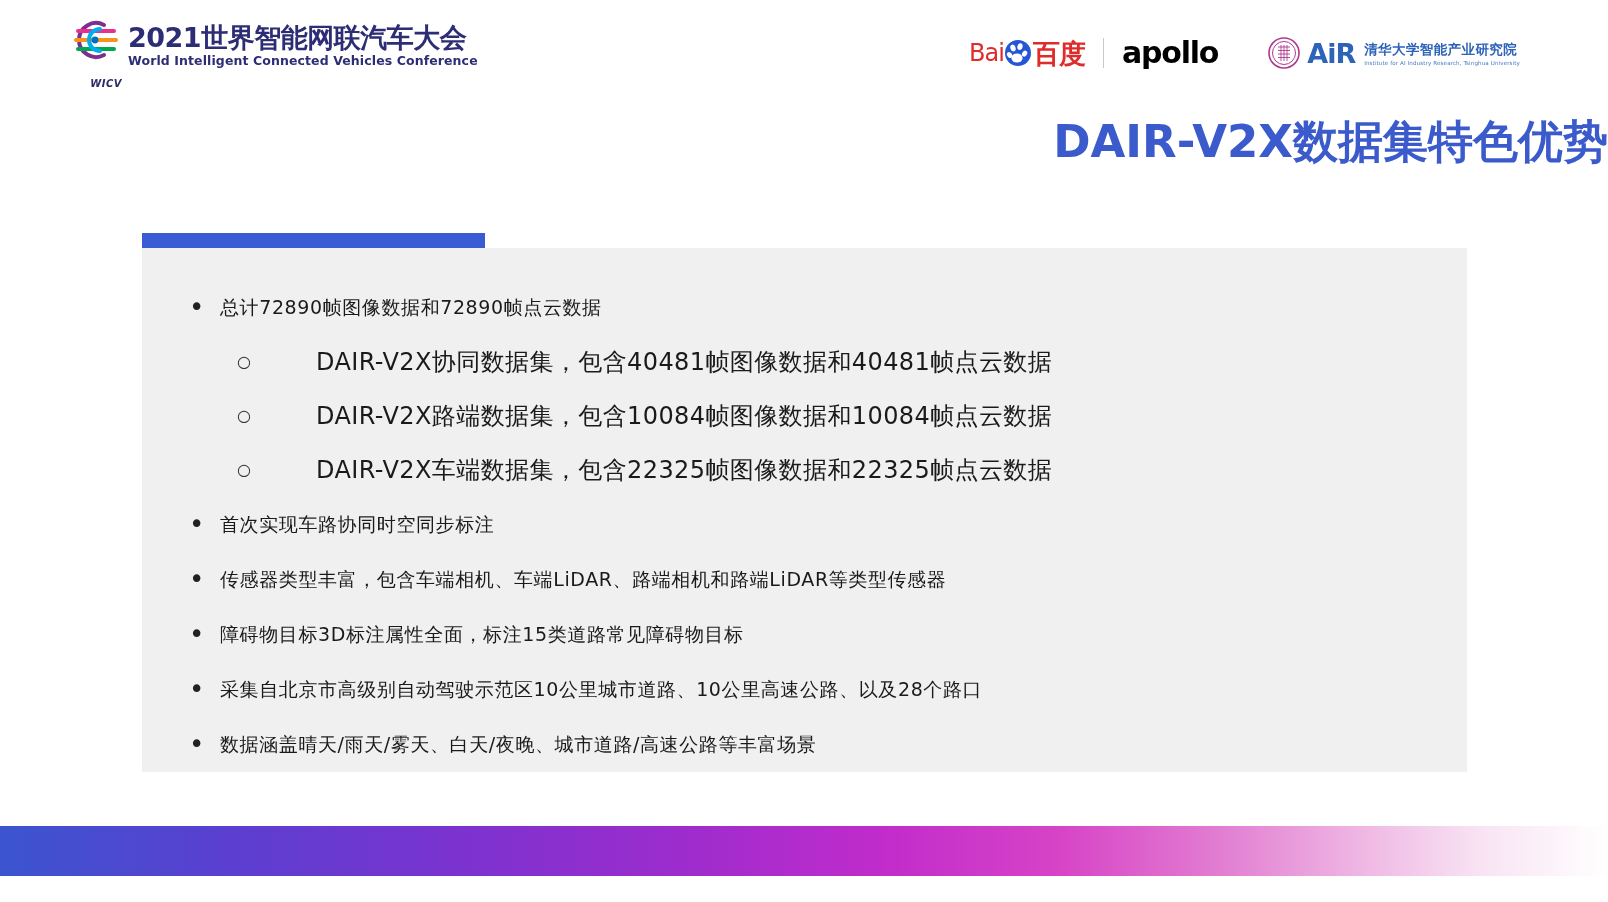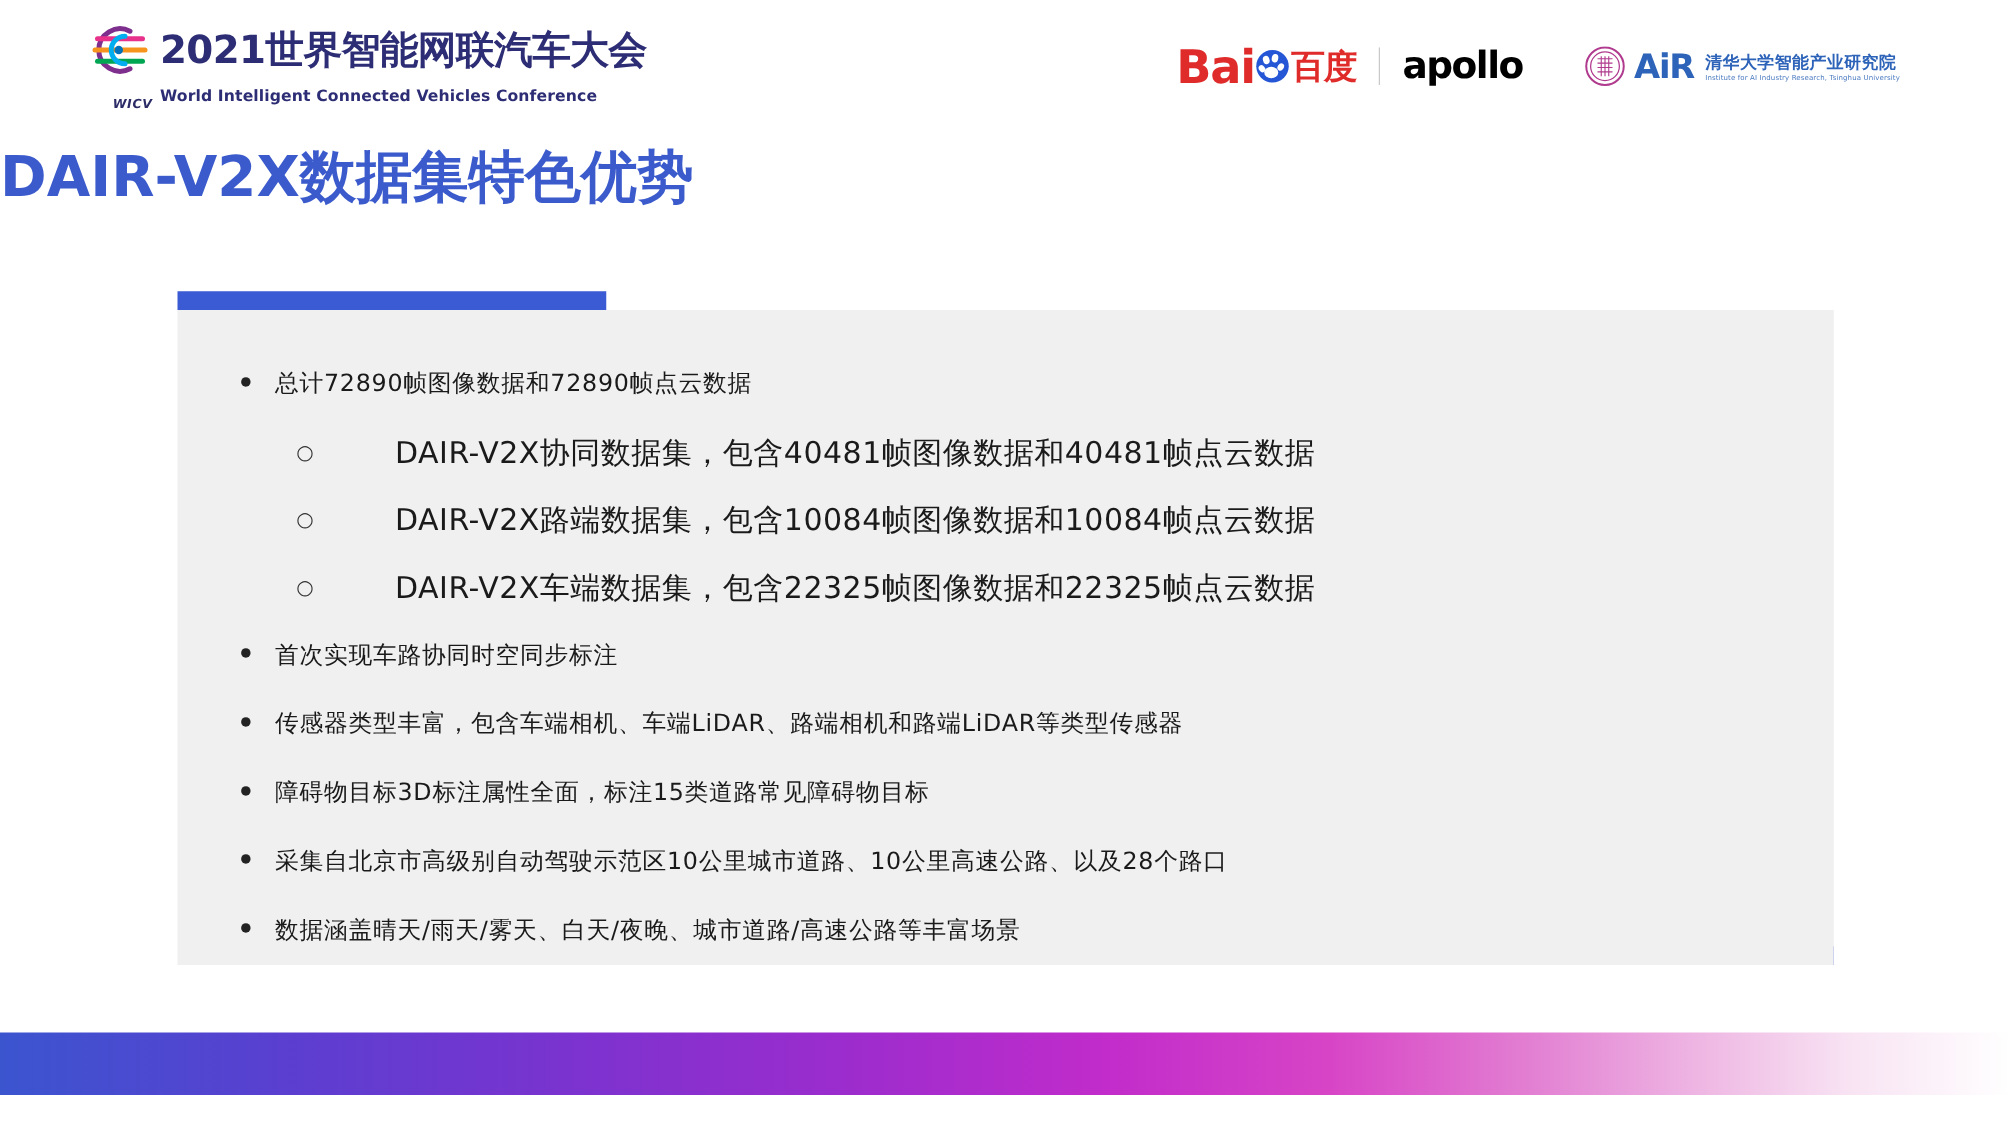--- a/index.html
+++ b/index.html
@@ -17,33 +17,33 @@
   .wicv-logo { position:absolute; left:68px; top:18px; width:56px; height:60px; }
   .wicv-mark { position:absolute; left:2px; top:0px; width:50px; height:44px; }
   .wicv-word {
     position:absolute; left:0; top:60px; width:54px;
     text-align:right; font-size:10px; font-weight:bold;
     color:#2b2b66; letter-spacing:0.5px;font-style:italic;
   }
 
   .wicv-title { position:absolute; left:128px; top:24px; }
   .wicv-cn {
-    font-size:31px; font-weight:bold; color:#2d2d75;
+    font-size:27px; font-weight:bold; color:#2d2d75;
     letter-spacing:-0.5px; line-height:1.05; white-space:nowrap;
   }
   .wicv-en {
     font-size:12.5px; font-weight:bold; color:#2d2d75;
-    letter-spacing:0.1px; white-space:nowrap; margin-top:12px;
+    letter-spacing:0.1px; white-space:nowrap; margin-top:1px;
   }
 
   
   .right-logos { position:absolute; right:88px; top:30px; display:flex; align-items:center; height:46px; }
 
   .baidu { display:flex; align-items:center; height:36px; }
-  .baidu-bai { font-size:37px; font-weight:bold; color:#e02b2b; letter-spacing:-1px; line-height:1; }
+  .baidu-bai { font-size:24px; font-weight:normal; color:#e02b2b; letter-spacing:-1px; line-height:1; }
   .baidu-paw {
     width:26px; height:26px; border-radius:50%;
     background:#2556d6; margin:0 1px; position:relative; display:inline-block;
   }
   .paw-g { position:absolute; left:0; top:0; width:26px; height:26px; }
   .baidu-cn { font-size:27px; font-weight:bold; color:#e02b2b; letter-spacing:-1px; line-height:1; margin-left:1px;text-align:center; }
 
   .divider-bar { width:1px; height:30px; background:#c9c9c9; margin:0 18px; }
 
   .apollo { font-size:30px; font-weight:bold; color:#000000; letter-spacing:-1.2px; line-height:1; }
@@ -51,21 +51,21 @@
   .air-block { display:flex; align-items:center; margin-left:50px; }
   .air-seal { width:32px; height:32px; }
   .air-word { font-size:27px; font-weight:bold; color:#2d63b8; letter-spacing:-1px; line-height:1; margin-left:7px; }
   .air-cn-wrap { margin-left:9px; }
   .air-cn { font-size:13.5px; font-weight:bold; color:#2d63b8; letter-spacing:0.4px; line-height:1.15; white-space:nowrap; }
   .air-en { font-size:5.6px; color:#4a7ac0; letter-spacing:0.1px; line-height:1.2; white-space:nowrap; margin-top:2px; }
 
   
   .page-title {
     position:absolute; left:0; top:112px; width:1608px;
-    text-align:left; font-size:45px; font-weight:bold;
+    text-align:right; font-size:45px; font-weight:bold;
     color:#3B5BCC; letter-spacing:0px; white-space:nowrap;
   }
 
   
   .card {
     position:absolute; left:142px; top:248px;
     width:1325px; height:524px;
     background:#F0F0F0;
   }
   .accent-top {

